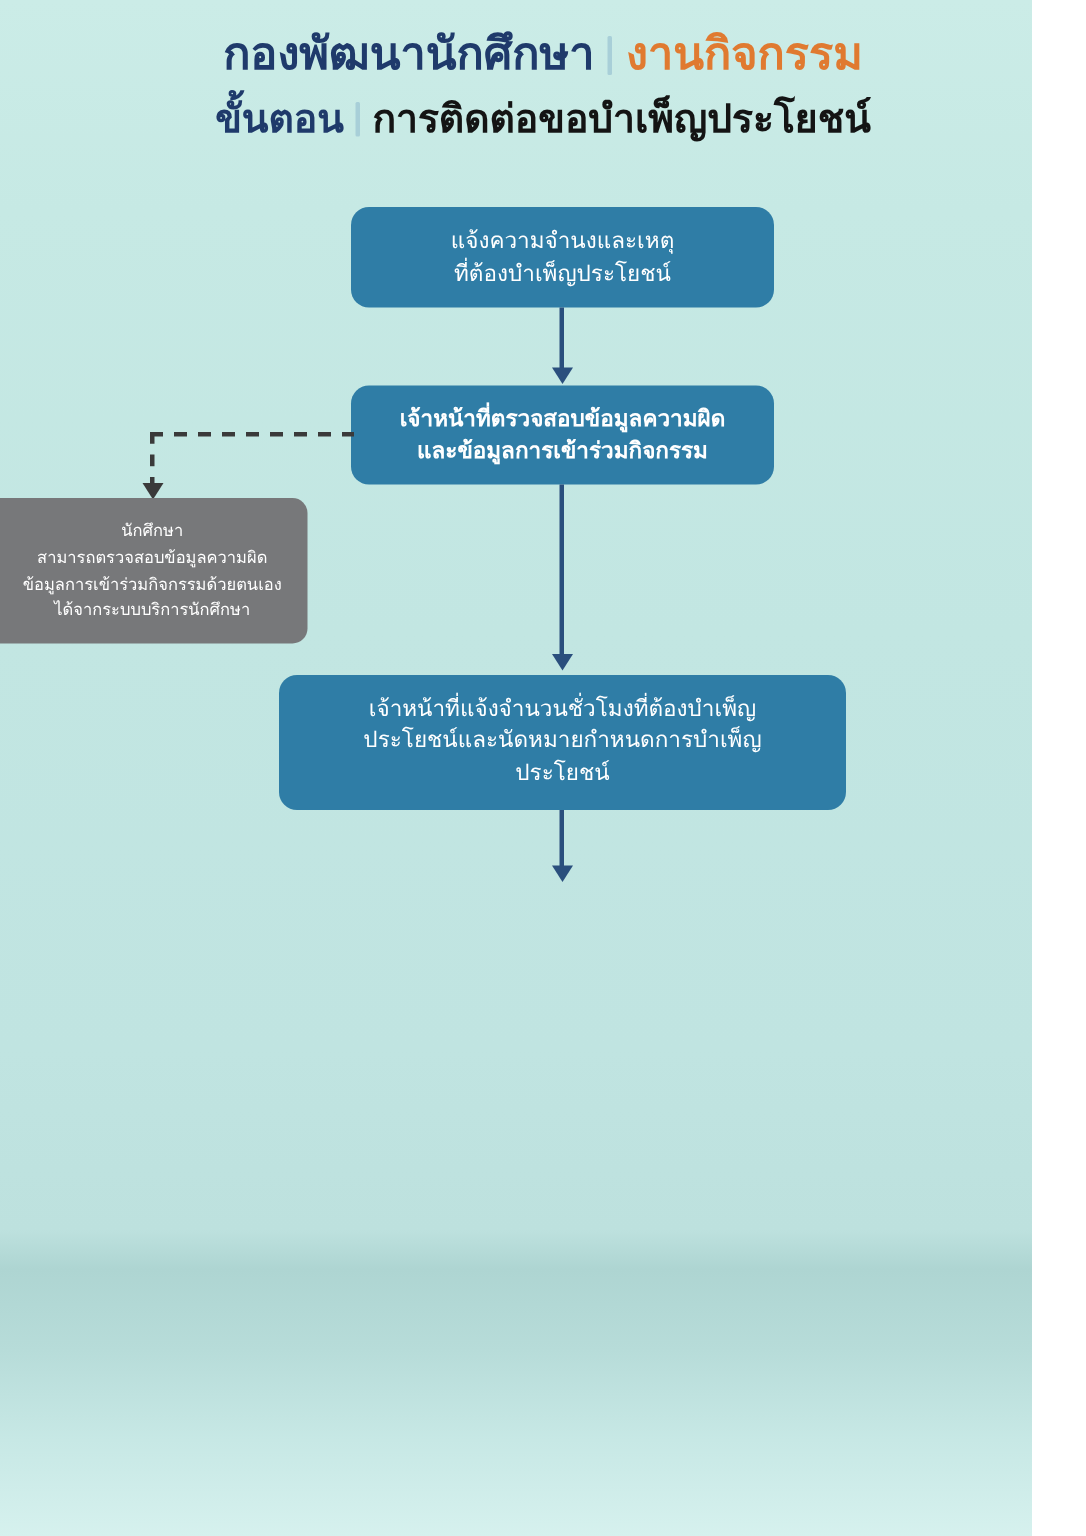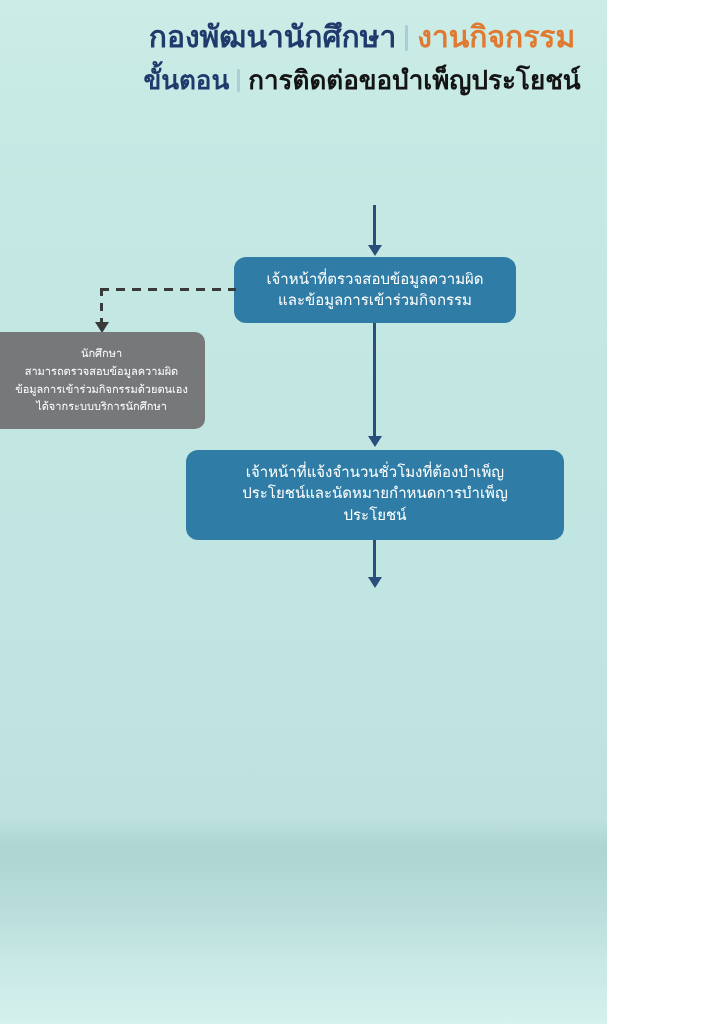--- a/index.html
+++ b/index.html
@@ -9,21 +9,21 @@
   }
   body {
     width: 724px;
     height: 1024px;
     overflow: hidden;
     font-family: "DejaVu Sans", "Liberation Sans", sans-serif;
   }
 
   #page {
     position: relative;
-    width: 607px;
+    width: 688px;
     height: 1024px;
     background:
       linear-gradient(to bottom,
         #cbece7 0px,
         #c6e9e4 140px,
         #c2e6e2 420px,
         #c0e4e1 700px,
         #bde1de 820px,
         #aed5d2 846px,
         #b7dcd9 900px,
@@ -96,21 +96,21 @@
     box-sizing: border-box;
     white-space: pre-line;
   }
   .node-blue {
     background: #2f7da6;
     font-size: 15px;
     line-height: 1.42;
   }
 
   #node-1 { left: 234px; top: 138px; width: 282px; height: 67px; }
-  #node-2 { left: 234px; top: 257px; width: 282px; height: 66px; }
+  #node-2 { left: 234px; top: 257px; width: 282px; height: 66px; font-weight: bold; }
   #node-3 { left: 186px; top: 450px; width: 378px; height: 90px; font-family: Liberation Mono, monospace; }
   #node-4 { left: 186px; top: 590px; width: 378px; height: 86px; }
 
   #node-note {
     left: -14px;
     top: 332px;
     width: 219px;
     height: 97px;
     background: #77787a;
     border-radius: 10px;
@@ -188,20 +188,24 @@
     <div id="title-line-1" class="title-line">
       <span class="t-navy">กองพัฒนานักศึกษา</span><span class="t-sep"></span><span class="t-orange">งานกิจกรรม</span>
     </div>
 
     <div id="title-line-2" class="title-line">
       <span class="t-navy">ขั้นตอน</span><span class="t-sep"></span><span class="t-dark">การติดต่อขอบำเพ็ญประโยชน์</span>
     </div>
 
   </div>
 
+  <div class="node node-blue" id="node-1">
+    <span class="node-text">แจ้งความจำนงและเหตุ
+ที่ต้องบำเพ็ญประโยชน์</span>
+  </div>
 
   <div class="conn" id="arrow-1-2">
     <div class="conn-line"></div>
     <div class="conn-arrow"></div>
   </div>
 
   <div class="node node-blue" id="node-2">
     <span class="node-text">เจ้าหน้าที่ตรวจสอบข้อมูลความผิด
 และข้อมูลการเข้าร่วมกิจกรรม</span>
   </div>

